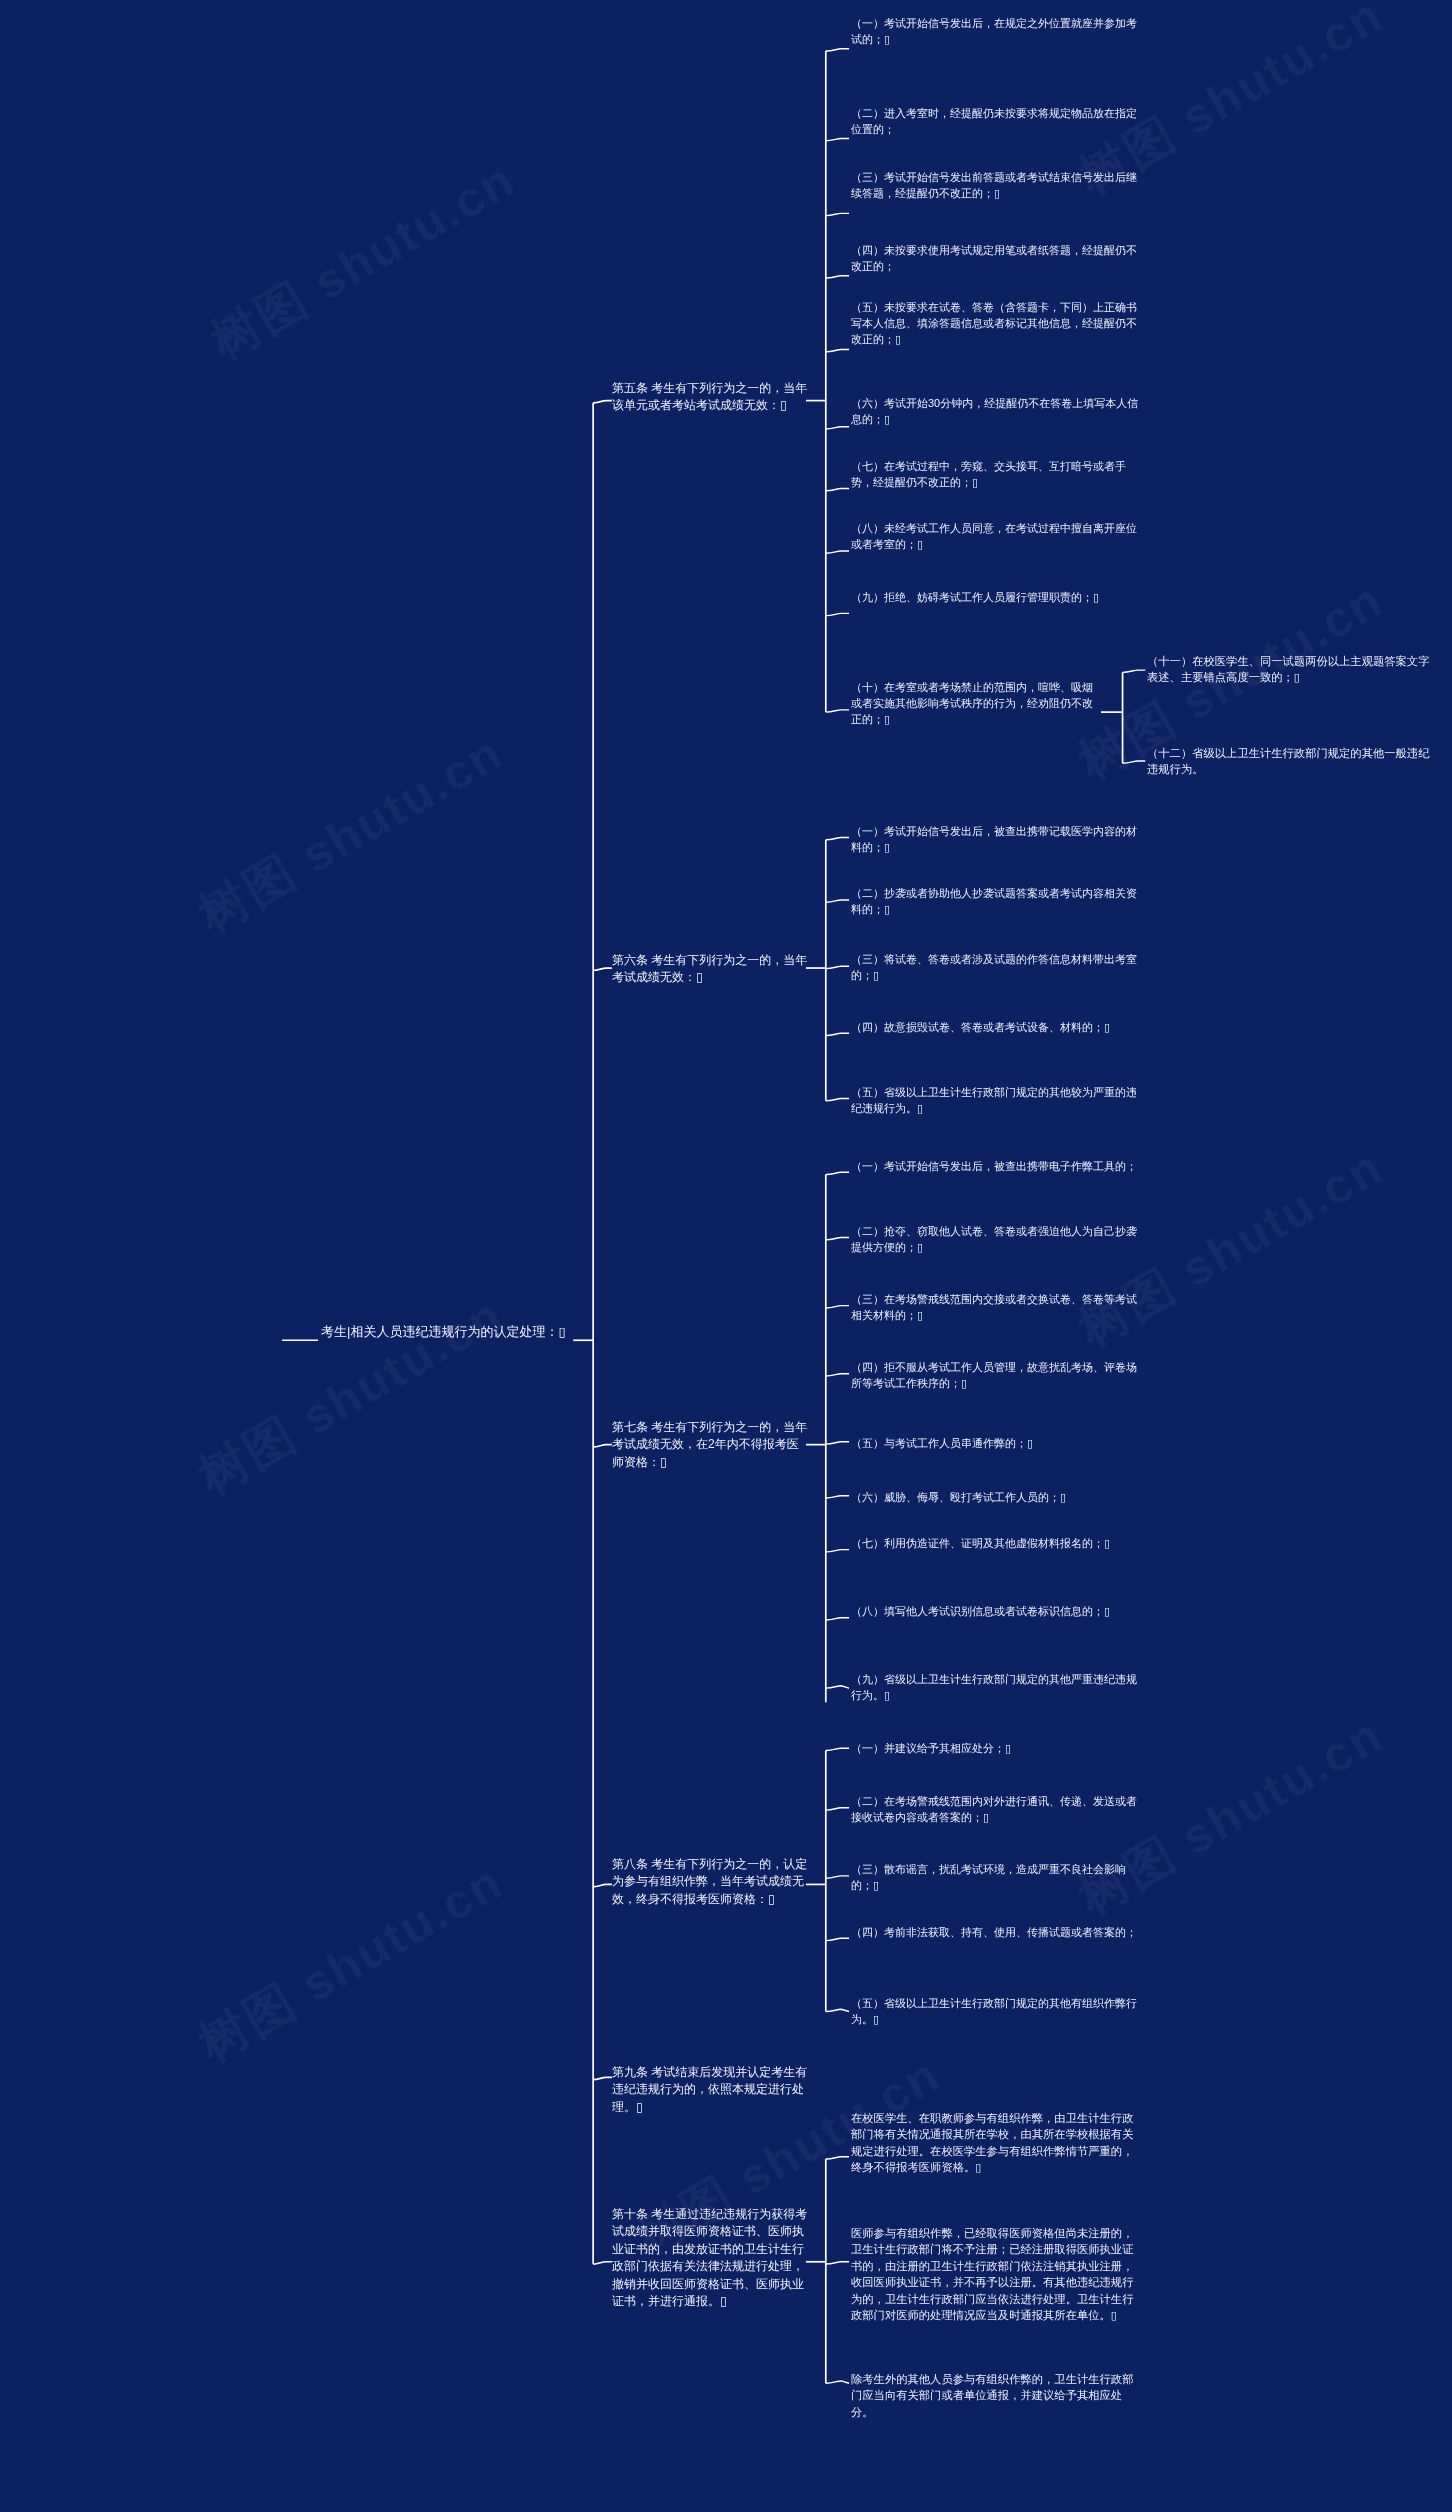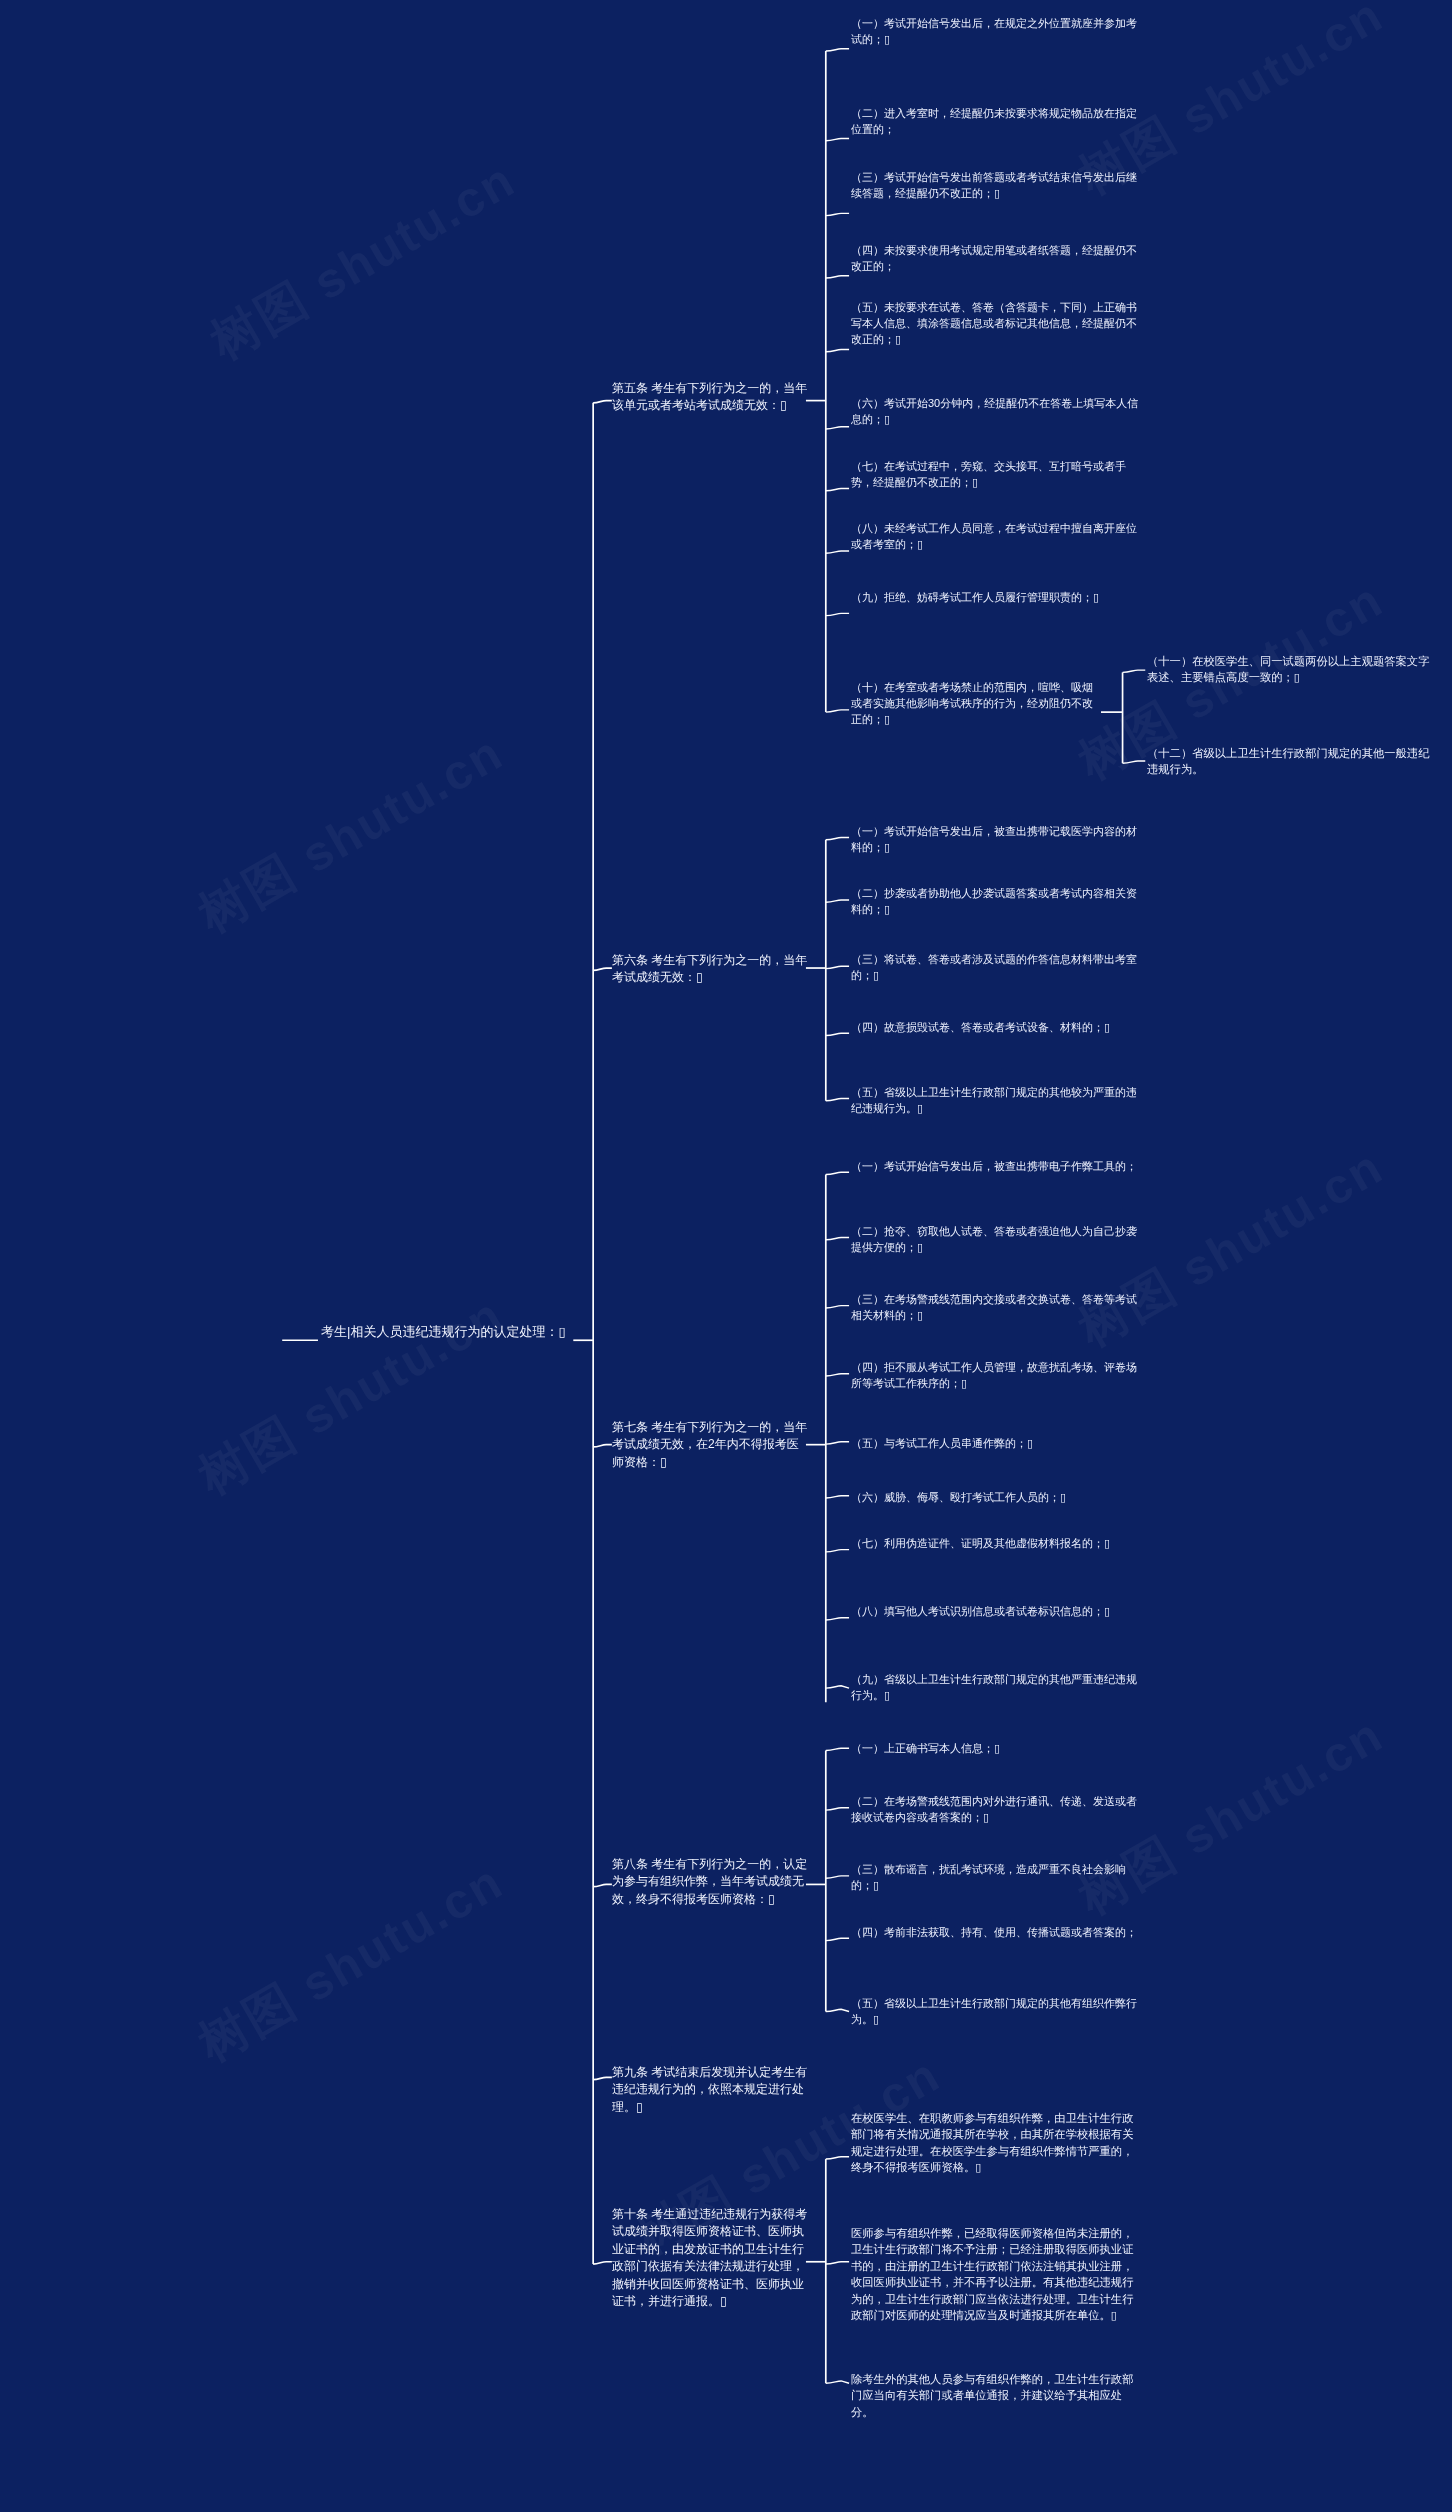--- a/index.html
+++ b/index.html
@@ -181,21 +181,21 @@
   <div class="node leaf" style="left:851px;top:1436px;width:295px;"><span>（五）与考试工作人员串通作弊的；▯</span></div>
   <div class="node leaf" style="left:851px;top:1490px;width:295px;"><span>（六）威胁、侮辱、殴打考试工作人员的；▯</span></div>
   <div class="node leaf" style="left:851px;top:1536px;width:295px;"><span>（七）利用伪造证件、证明及其他虚假材料报名的；▯</span></div>
   <div class="node leaf" style="left:851px;top:1604px;width:295px;"><span>（八）填写他人考试识别信息或者试卷标识信息的；▯</span></div>
   <div class="node leaf" style="left:851px;top:1672px;width:295px;"><span>（九）省级以上卫生计生行政部门规定的其他严重违纪违规行为。▯</span></div>
 
   <div class="node lvl3" style="left:612px;top:1856px;width:197px;">
     <span>第八条 考生有下列行为之一的，认定为参与有组织作弊，当年考试成绩无效，终身不得报考医师资格：▯</span>
   </div>
 
-  <div class="node leaf" style="left:851px;top:1741px;width:295px;"><span>（一）上正确书写本人信息；▯</span></div>
+  <div class="node leaf" style="left:851px;top:1741px;width:295px;"><span>（一）并建议给予其相应处分；▯</span></div>
   <div class="node leaf" style="left:851px;top:1794px;width:295px;"><span>（二）在考场警戒线范围内对外进行通讯、传递、发送或者接收试卷内容或者答案的；▯</span></div>
   <div class="node leaf" style="left:851px;top:1862px;width:295px;"><span>（三）散布谣言，扰乱考试环境，造成严重不良社会影响的；▯</span></div>
   <div class="node leaf" style="left:851px;top:1925px;width:295px;"><span>（四）考前非法获取、持有、使用、传播试题或者答案的；</span></div>
   <div class="node leaf" style="left:851px;top:1996px;width:295px;"><span>（五）省级以上卫生计生行政部门规定的其他有组织作弊行为。▯</span></div>
 
   <div class="node lvl3" style="left:612px;top:2064px;width:197px;">
     <span>第九条 考试结束后发现并认定考生有违纪违规行为的，依照本规定进行处理。▯</span>
   </div>
 
   <div class="node lvl3" style="left:612px;top:2206px;width:197px;">

